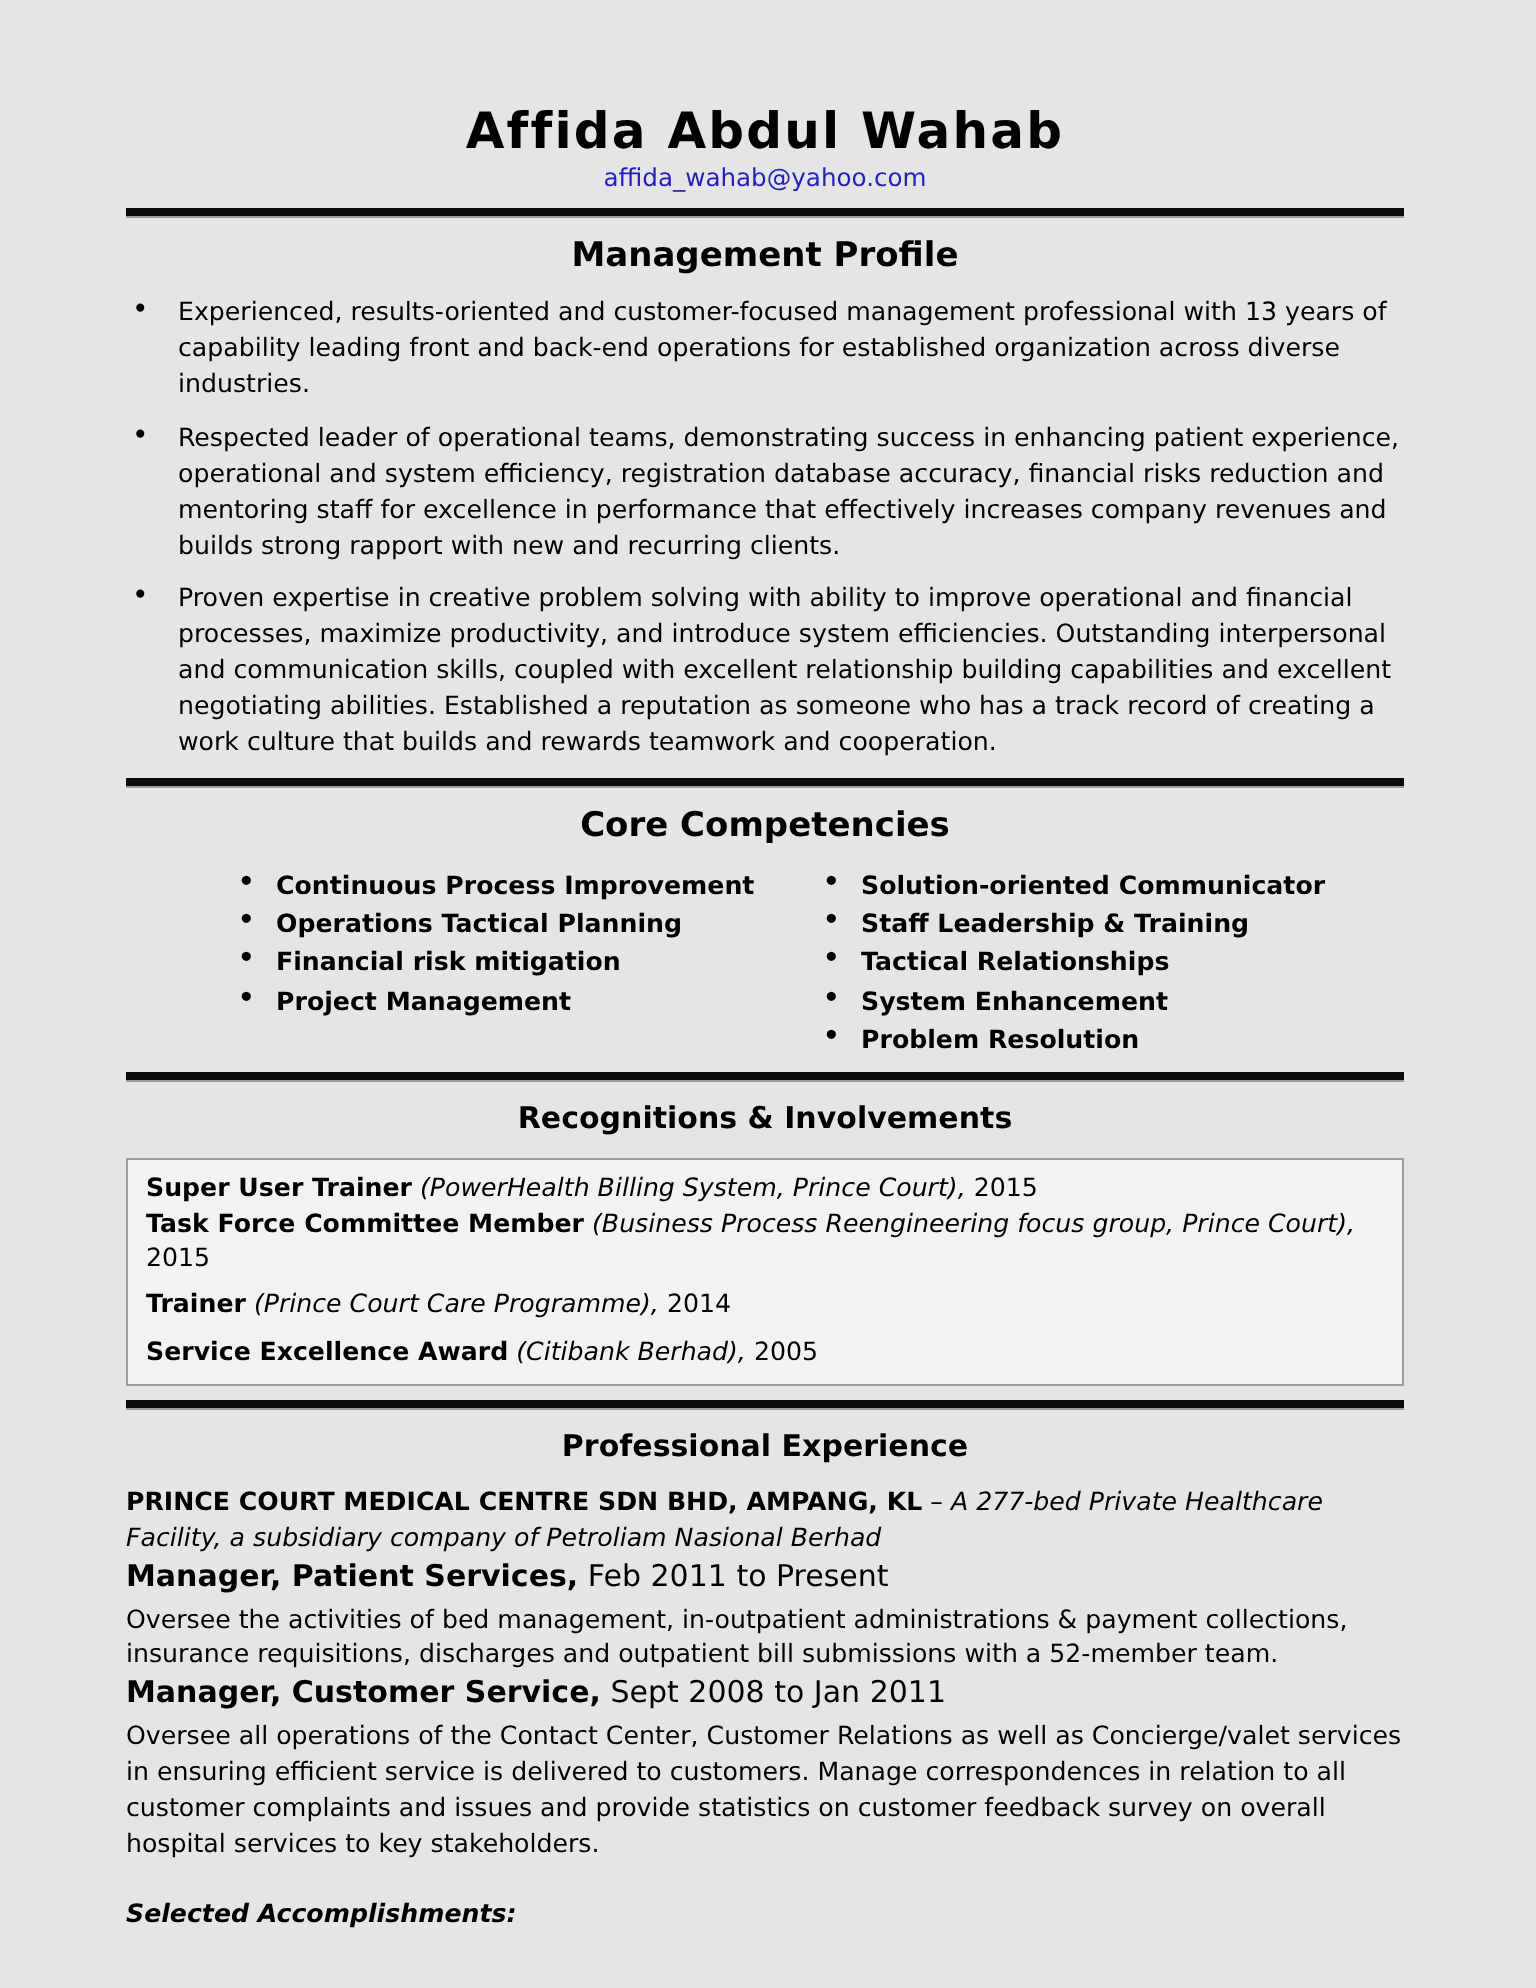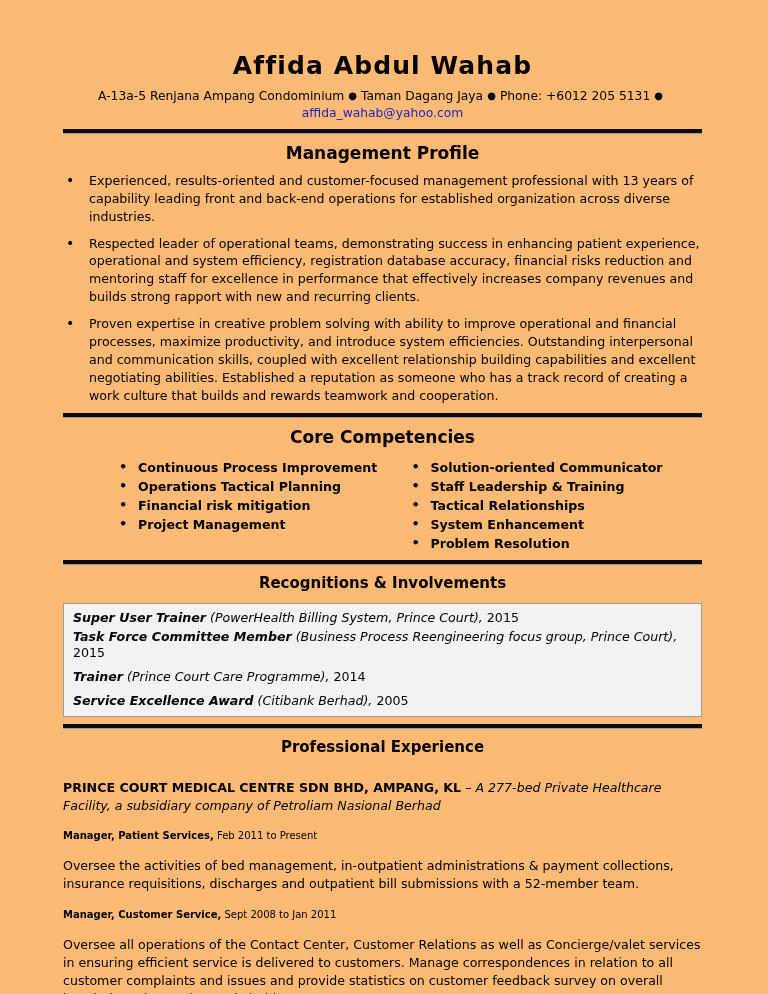--- a/index.html
+++ b/index.html
@@ -10,21 +10,21 @@
   }
   body {
     font-family: "DejaVu Sans", sans-serif;
     color: #000000;
   }
   .page {
     position: relative;
     width: 768px;
     height: 994px;
     margin: 0 auto;
-    background: #fdba74;
+    background: #e5e5e5;
     overflow: hidden;
     box-sizing: border-box;
   }
   .content {
     position: absolute;
     left: 63px;
     top: 0;
     width: 639px;
   }
 
@@ -146,70 +146,66 @@
     margin-bottom: 7px;
   }
   .recog-row:last-child {
     margin-bottom: 0;
   }
   .recog-row.tight {
     margin-bottom: 2px;
   }
   .recog-role {
     font-weight: bold;
-    font-style: italic;
   }
   .recog-detail {
     font-style: italic;
   }
 
   
   .job-company {
     font-size: 12.6px;
     line-height: 1.4;
-    margin-top: 22px;
+    margin-top: 10px;
   }
   .company-name {
     font-weight: bold;
   }
   .company-desc {
     font-style: italic;
   }
   .job-title {
-    font-size: 10px;
+    font-size: 15px;
     line-height: 1.4;
-    margin-top: 15px;
+    margin-top: 0;
   }
   .job-title b {
     font-weight: bold;
   }
   .job-desc {
     font-size: 12.6px;
     line-height: 1.42;
-    margin-top: 14px;
+    margin-top: 2px;
     text-align: left;
   }
   .accomplishments-title {
     font-size: 12.6px;
     font-weight: bold;
     font-style: italic;
     margin-top: 18px;
   }
 </style>
 </head>
 <body>
 
 <div class="page">
   <div class="content">
 
     <div class="doc-name">Affida Abdul Wahab</div>
 
-    <div class="contact-line">
-      <span>A-13a-5 Renjana Ampang Condominium</span><span class="contact-sep">●</span><span>Taman Dagang Jaya</span><span class="contact-sep">●</span><span>Phone: +6012 205 5131</span><span class="contact-sep">●</span>
-    </div>
     <div class="email-line">
       <span class="email-link">affida_wahab@yahoo.com</span>
     </div>
 
     <hr class="rule">
 
     <div class="section-title">Management Profile</div>
     <ul class="bullets">
       <li>Experienced, results-oriented and customer-focused management professional with 13 years of capability leading front and back-end operations for established organization across diverse industries.</li>
       <li>Respected leader of operational teams, demonstrating success in enhancing patient experience, operational and system efficiency, registration database accuracy, financial risks reduction and mentoring staff for excellence in performance that effectively increases company revenues and builds strong rapport with new and recurring clients.</li>

